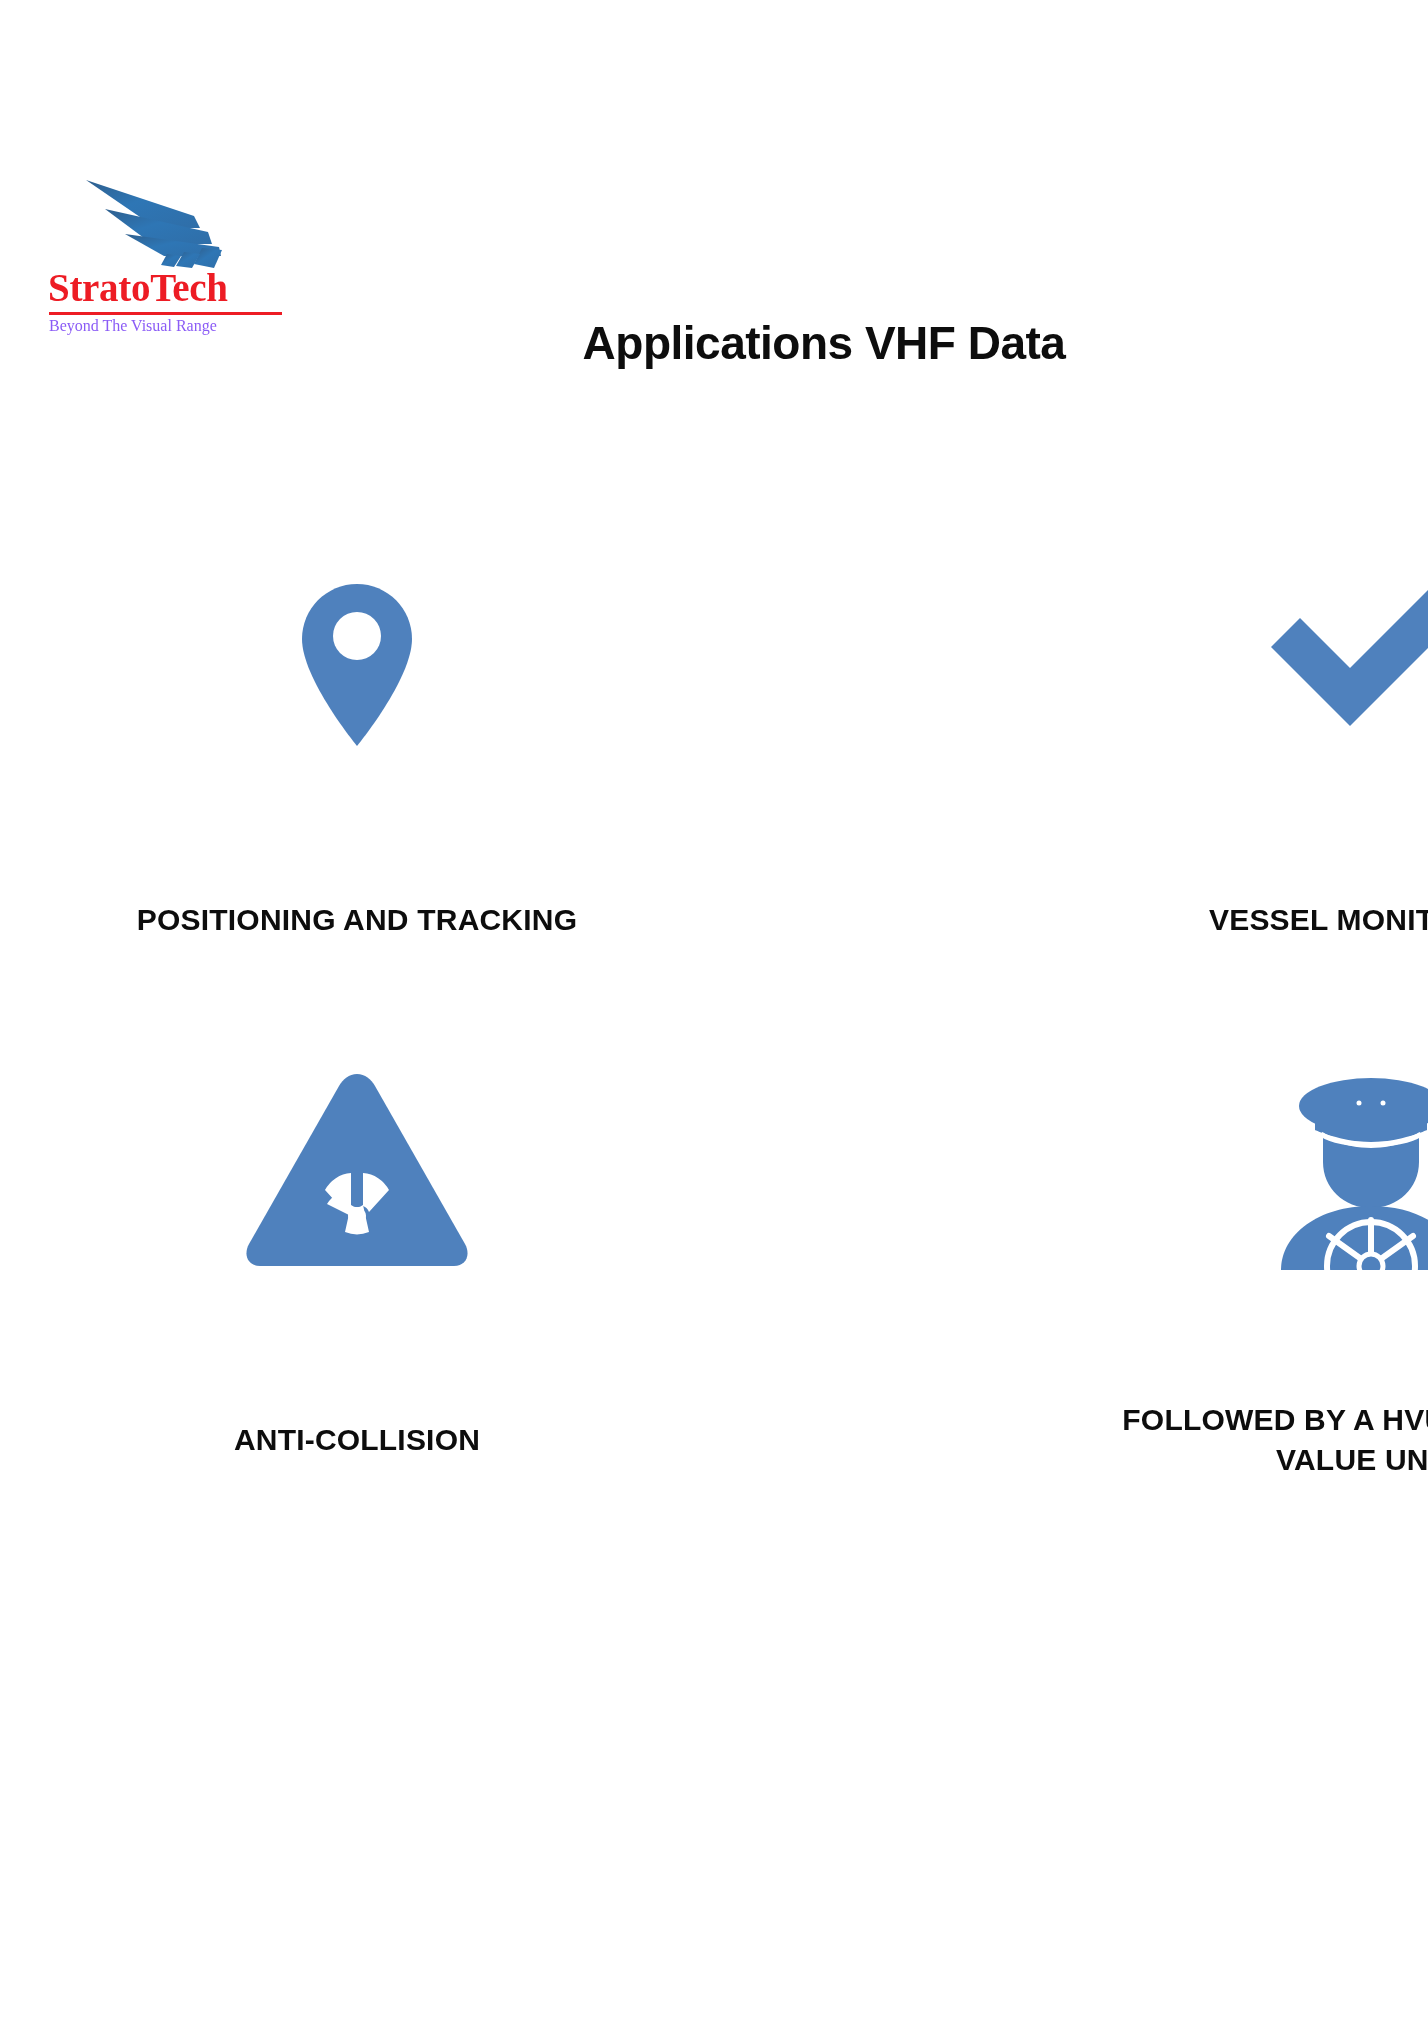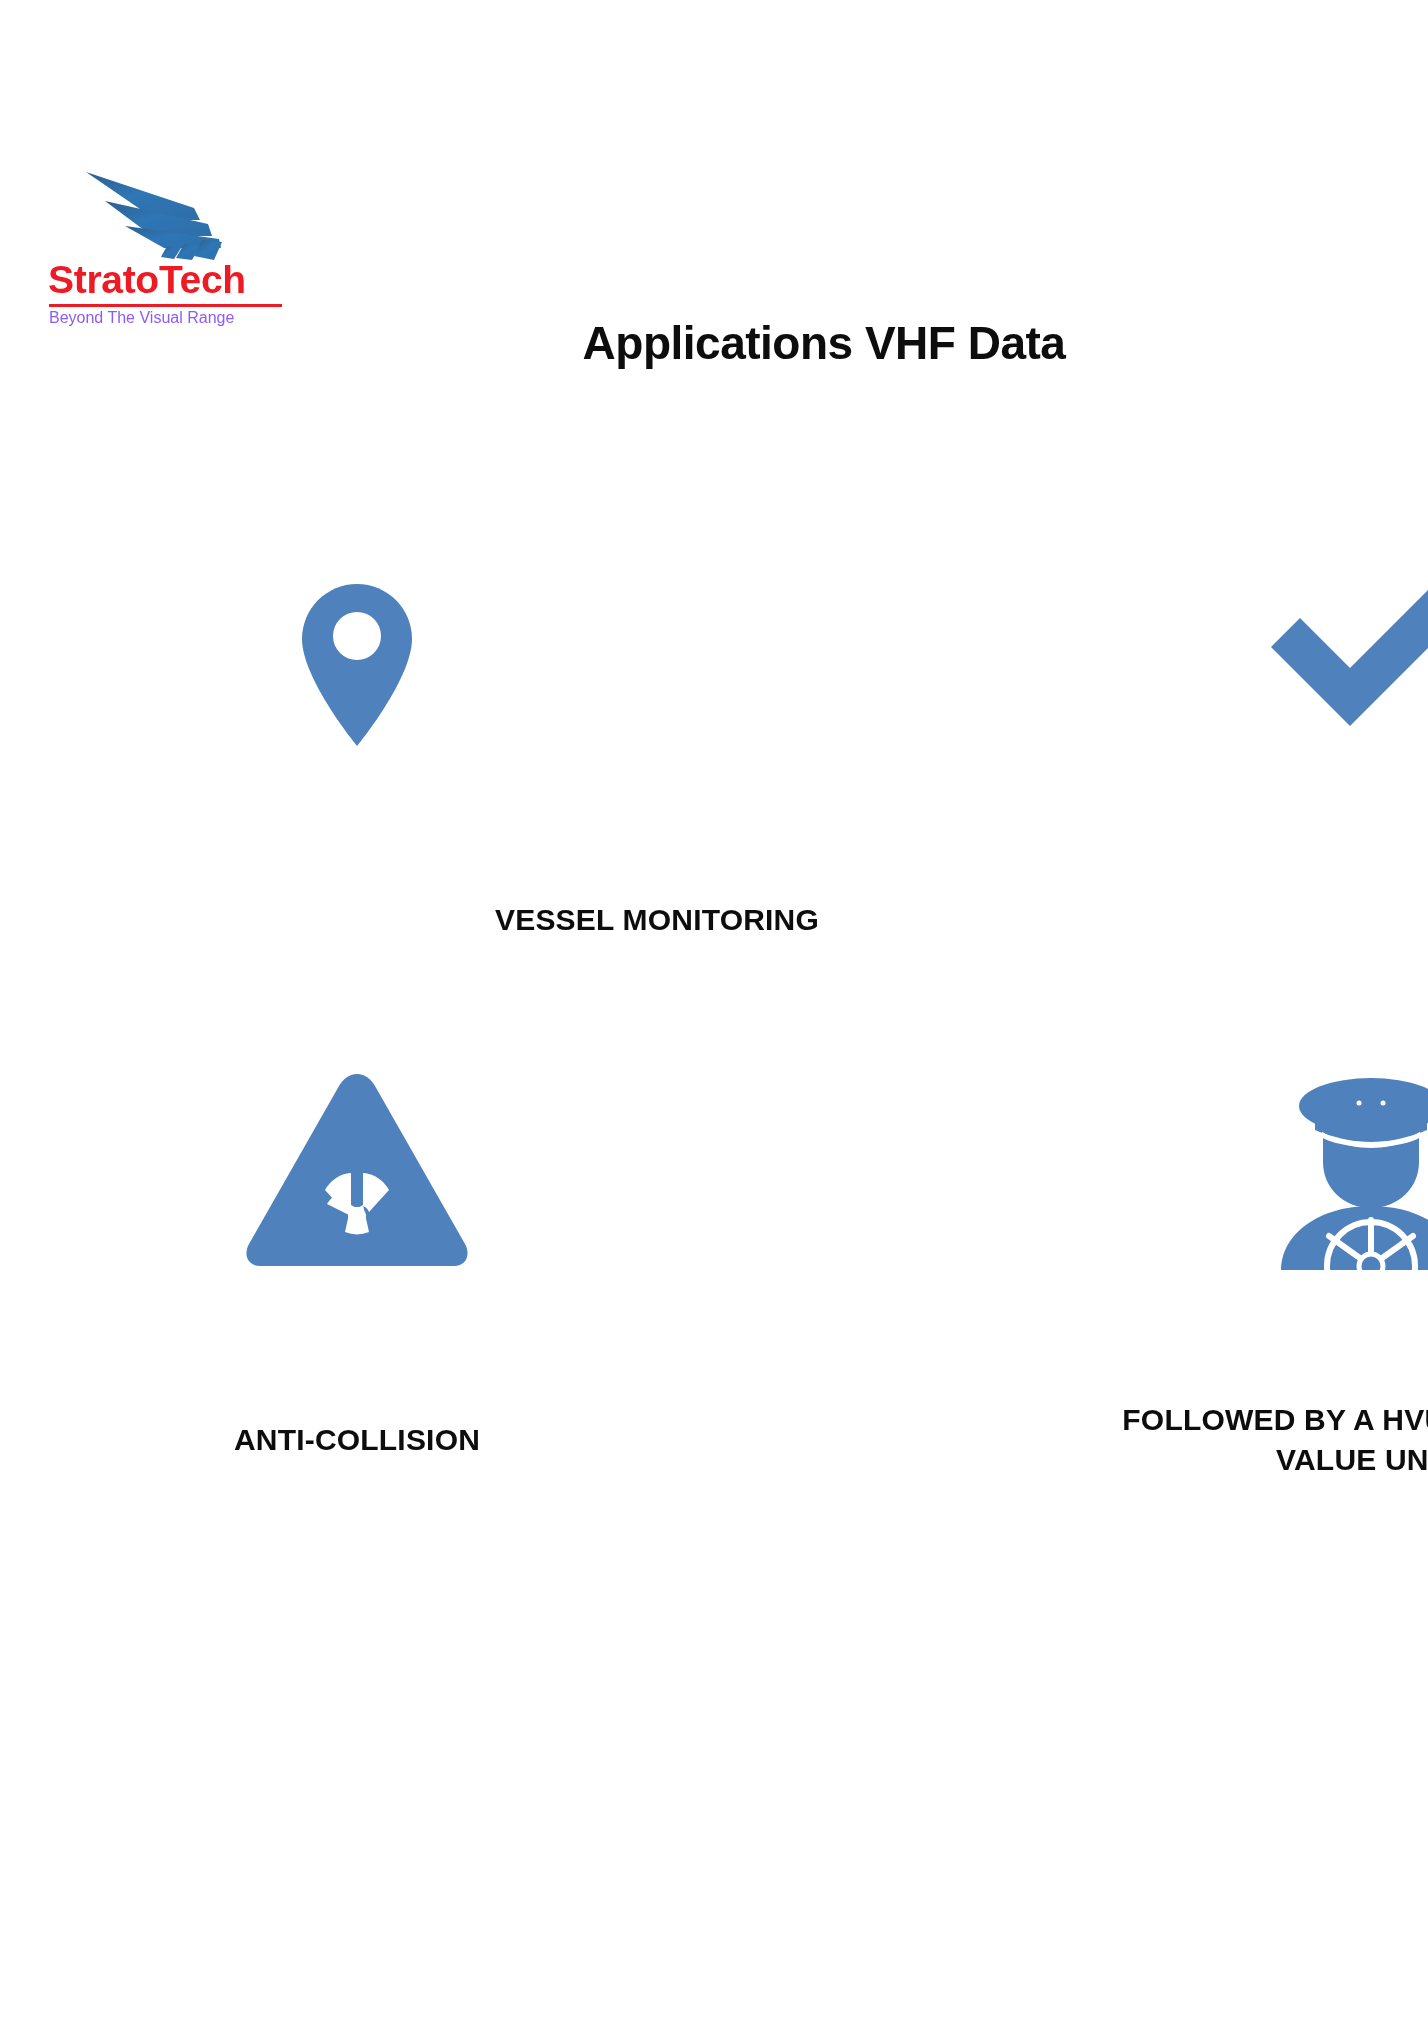--- a/index.html
+++ b/index.html
@@ -20,23 +20,24 @@
   .slide {
     position: absolute;
     inset: 0;
     background: #ffffff;
   }
 
   
   .logo {
     position: absolute;
     left: 42px;
-    top: 168px;
+    top: 176px;
     width: 250px;
     height: 175px;
+    font-family: Liberation Serif, serif;
   }
   .logo-wing {
     position: absolute;
     left: 40px;
     top: 0px;
     width: 150px;
     height: 92px;
   }
   .logo-name {
     position: absolute;
@@ -187,20 +188,23 @@
           <svg viewBox="0 0 215 160" width="215" height="160" xmlns="http://www.w3.org/2000/svg">
             <path class="svg-blue" d="M7 62 L36 33 L86 83 L179 -10 L208 19 L86 141 Z"></path>
           </svg>
         </div>
       </div>
 
     </div>
 
     <div class="grid-row row-2">
 
+      <div class="cell">
+        <div class="item-label">POSITIONING AND TRACKING</div>
+      </div>
 
       <div class="cell col-2">
         <div class="item-label">VESSEL MONITORING</div>
       </div>
 
     </div>
 
     <div class="grid-row row-3">
 
       <div class="cell">

